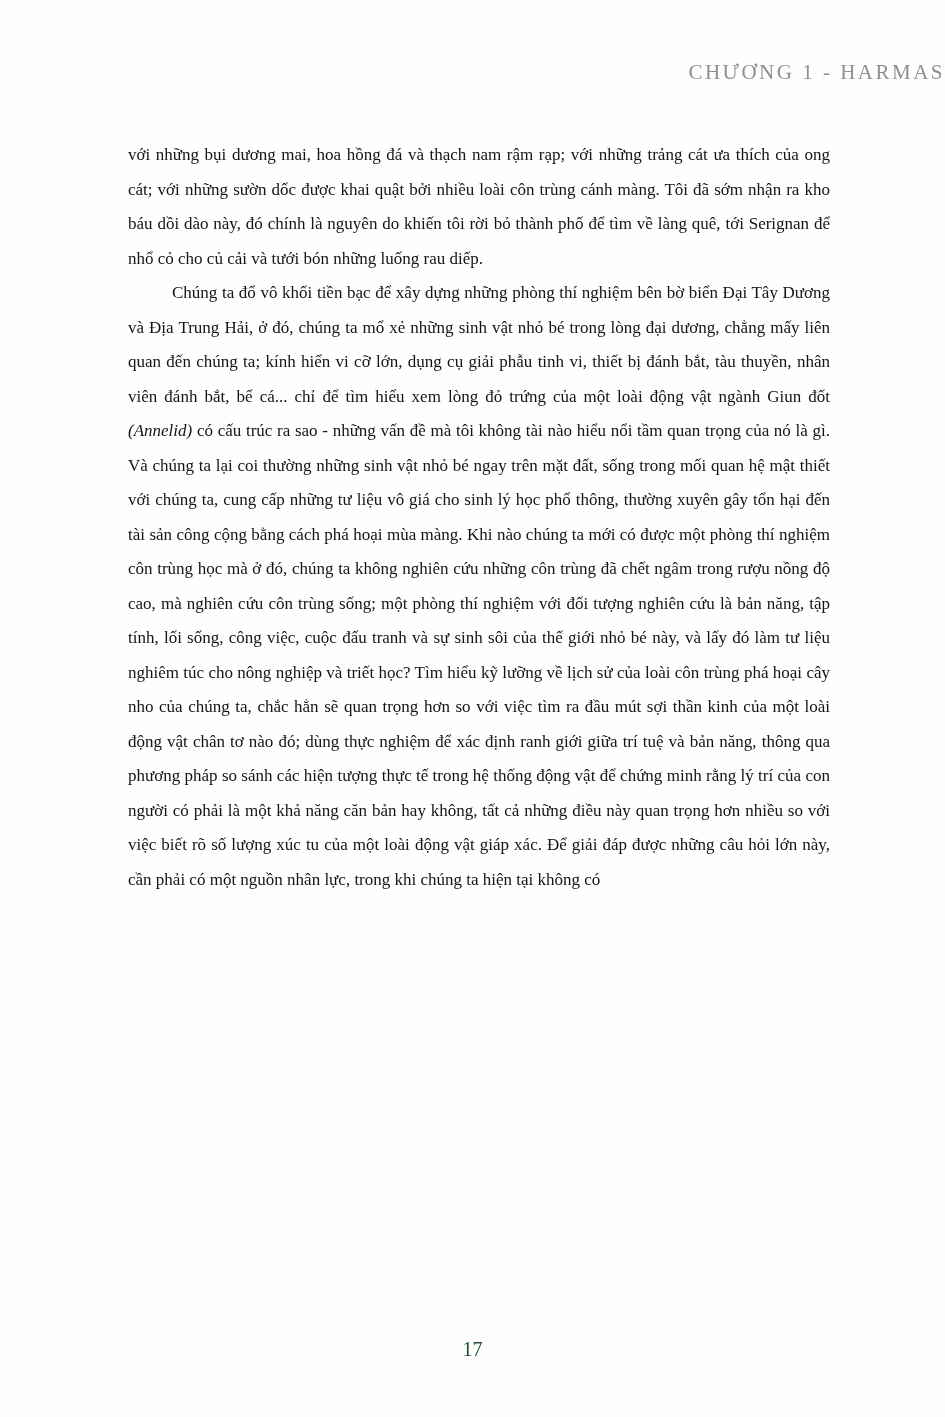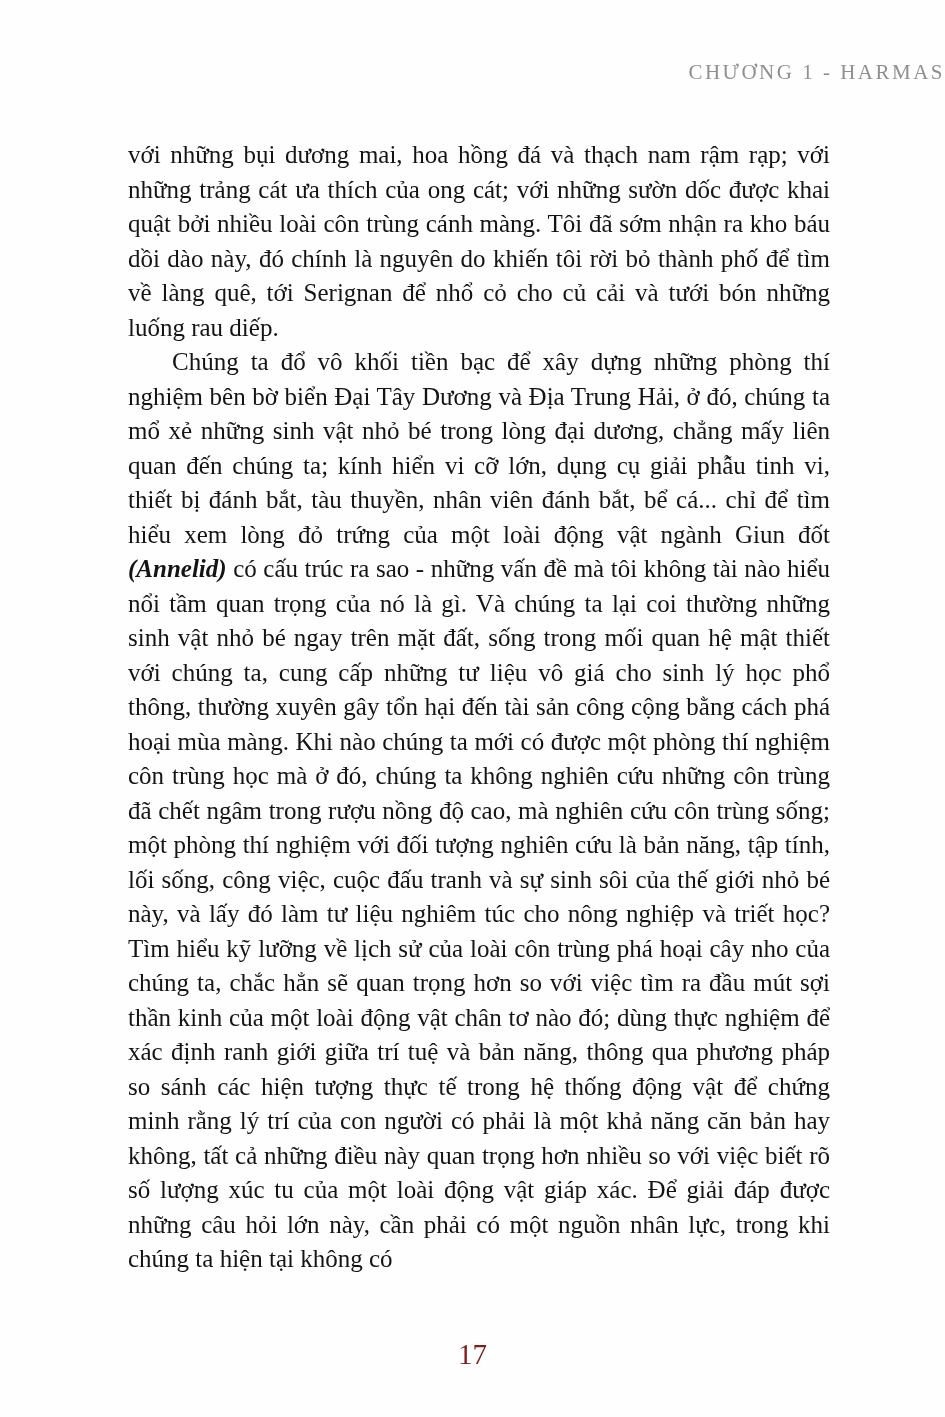--- a/index.html
+++ b/index.html
@@ -23,44 +23,43 @@
     text-align: right;
     font-size: 21px;
     letter-spacing: 2.5px;
     color: #8f8f8f;
   }
   .body-text {
     position: absolute;
     left: 128px;
     top: 138px;
     width: 702px;
-    font-size: 25px;
+    font-size: 17px;
     line-height: 34.5px;
     text-align: justify;
     color: #141414;
   }
   .para {
     margin: 0;
     padding: 0;
   }
   .para.indented {
     text-indent: 44px;
   }
   .seg-italic {
     font-style: italic;
-    font-weight: bold;
   }
   .page-number {
     position: absolute;
     top: 1338px;
     left: 0;
     width: 100%;
     text-align: center;
-    font-size: 29px;
-    color: #7f1d1d;
+    font-size: 20px;
+    color: #14532d;
   }
 </style>
 </head>
 <body>
 
 <div class="page">
 
   <div class="running-header">CHƯƠNG 1 - HARMAS</div>
 
   <div class="body-text">

